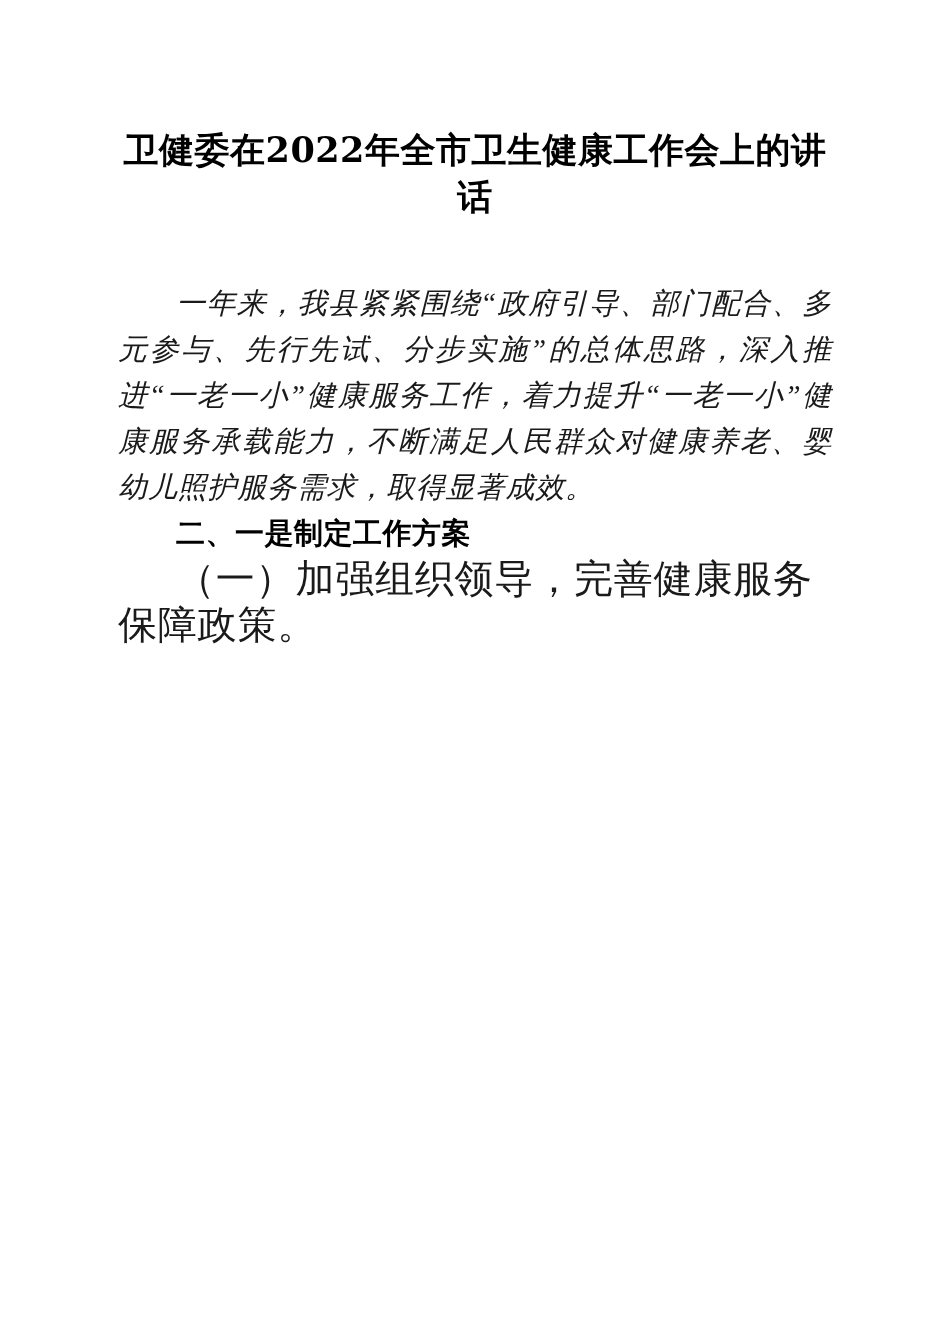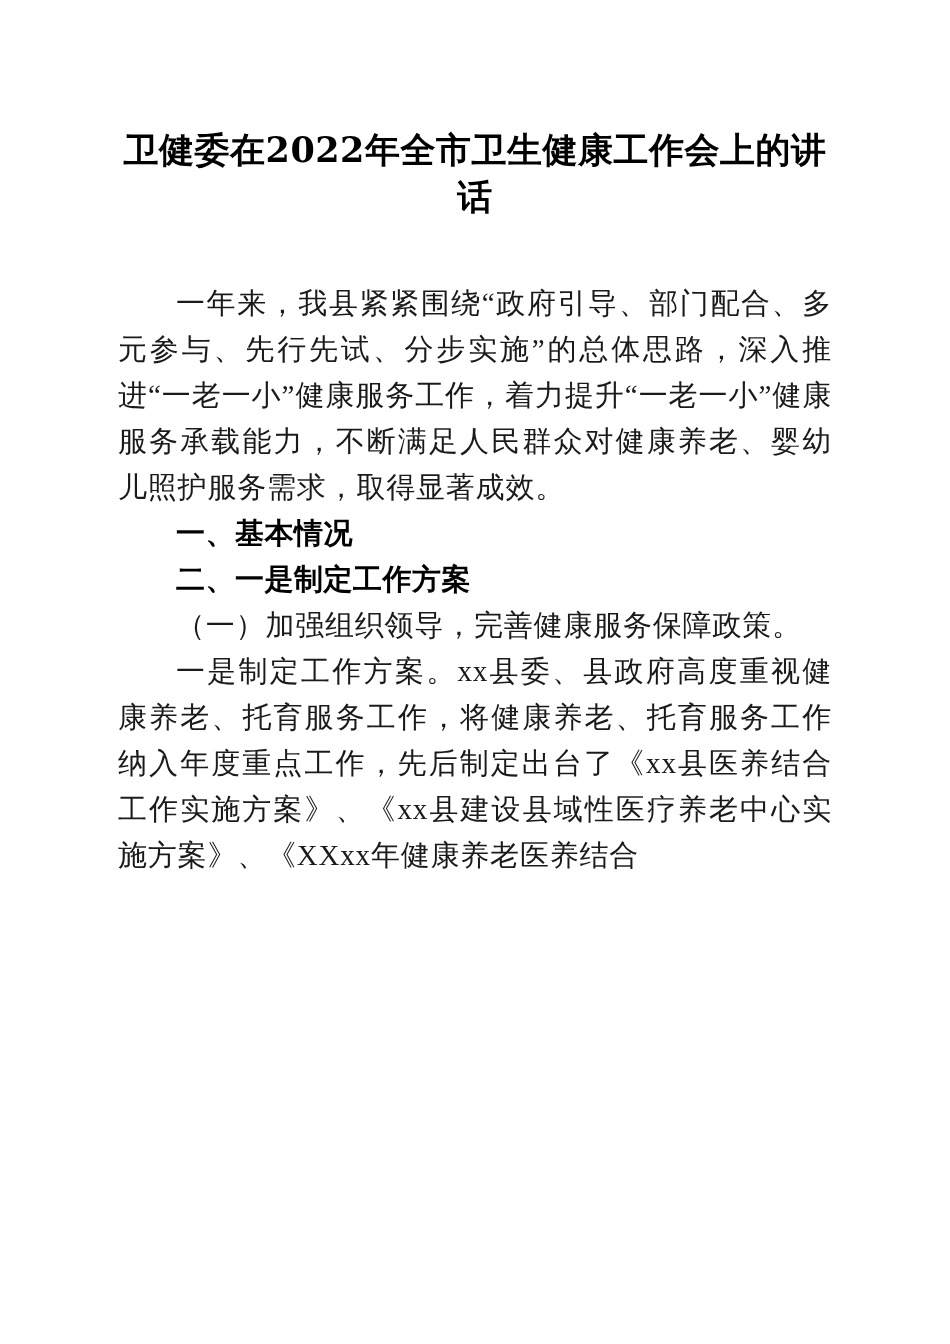--- a/index.html
+++ b/index.html
@@ -53,59 +53,58 @@
     text-align: justify;
     text-justify: inter-ideograph;
     text-indent: 58px;
     color: #1a1a1a;
     word-break: break-all;
     letter-spacing: 0.8px;
   }
 
   .para.lead {
     margin-top: 60px;
+    font-style: italic;
   }
 
   
   .section-heading {
     margin: 0;
     font-family: "Liberation Sans", "DejaVu Sans", sans-serif;
     font-weight: bold;
     font-size: 29px;
     line-height: 46px;
     text-indent: 58px;
     letter-spacing: 0.5px;
     color: #000000;
     word-break: break-all;
   }
 
   .sub-heading {
     margin: 0;
     font-family: "Liberation Serif", "DejaVu Serif", serif;
-    font-size: 29px;
+    font-size: 39px;
     line-height: 46px;
     text-indent: 58px;
     letter-spacing: 0.8px;
     color: #1a1a1a;
     word-break: break-all;
   }
 </style>
 </head>
 <body>
 
 <div class="page">
   <div class="content">
 
     <h1 class="doc-title">卫健委在2022年全市卫生健康工作会上的讲话</h1>
 
     <p class="para lead">一年来，我县紧紧围绕“政府引导、部门配合、多元参与、先行先试、分步实施”的总体思路，深入推进“一老一小”健康服务工作，着力提升“一老一小”健康服务承载能力，不断满足人民群众对健康养老、婴幼儿照护服务需求，取得显著成效。</p>
 
-    <h2 class="section-heading">一、基本情况</h2>
 
 
     <h2 class="section-heading">二、一是制定工作方案</h2>
 
     <p class="sub-heading">（一）加强组织领导，完善健康服务保障政策。</p>
 
-    <p class="para">一是制定工作方案。xx县委、县政府高度重视健康养老、托育服务工作，将健康养老、托育服务工作纳入年度重点工作，先后制定出台了《xx县医养结合工作实施方案》、《xx县建设县域性医疗养老中心实施方案》、《XXxx年健康养老医养结合</p>
 
   </div>
 </div>
 
 </body></html>

